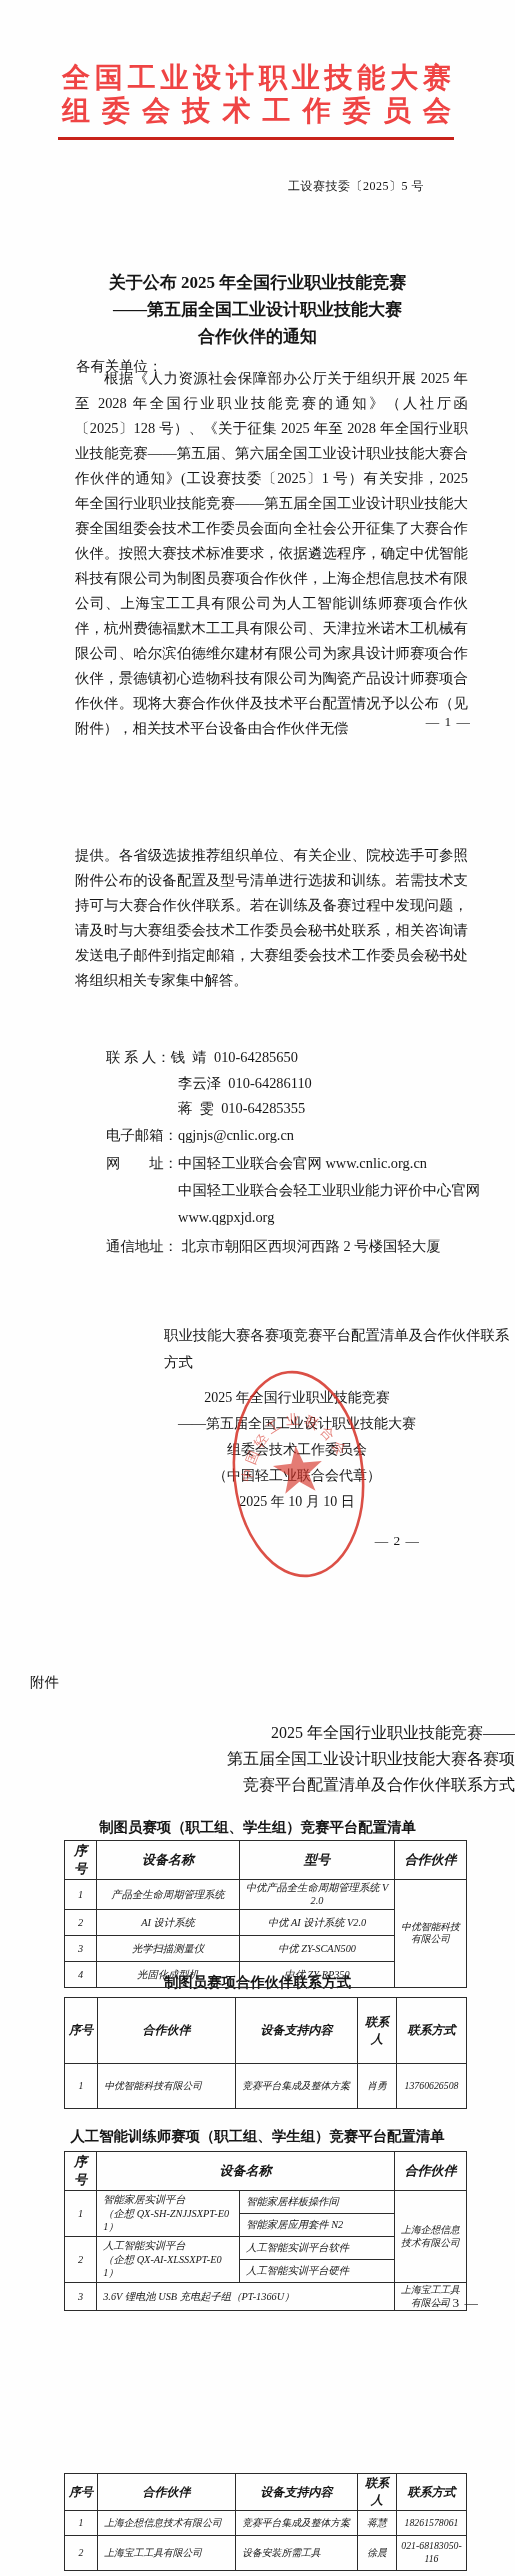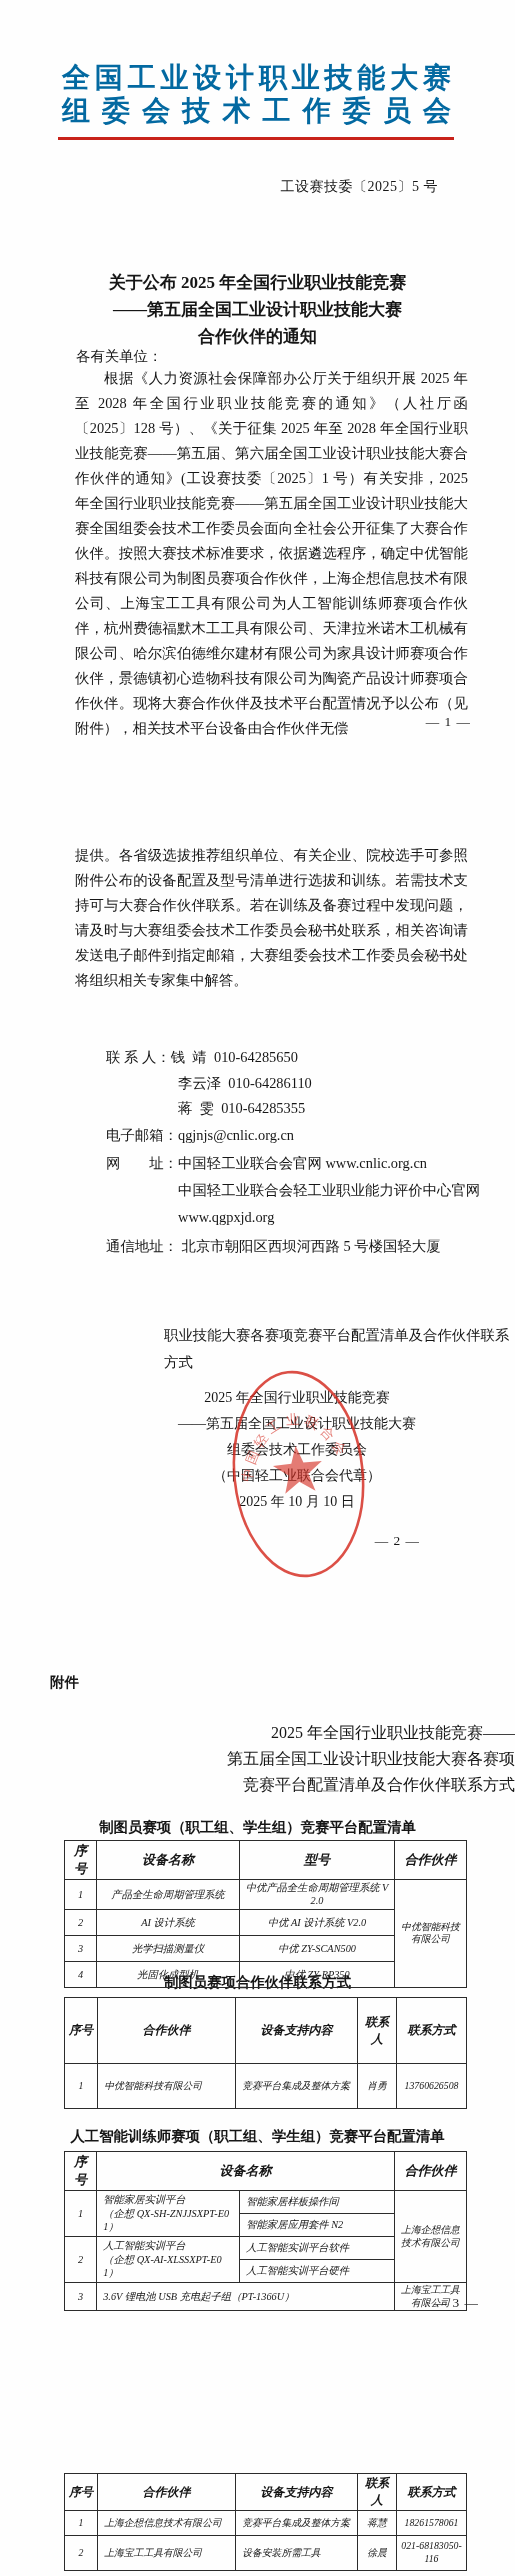--- a/index.html
+++ b/index.html
@@ -1,30 +1,30 @@
 <!DOCTYPE html>
 <html style="font-size:8.2px"><head>
 <meta charset="utf-8">
 <style>
   html,body{margin:0;padding:0;background:#ffffff;}
   .page{position:relative;width:515px;height:4000px;margin:0 auto;background:#fefefe;
         font-family:"Liberation Serif","DejaVu Serif",serif;color:#161616;overflow:hidden;}
   .abs{position:absolute;}
   
-  .org-line{left:62px;width:390px;font-size:28px;font-weight:900;color:#0369a1;
+  .org-line{left:62px;width:390px;font-size:28px;font-weight:900;color:#ef4444;
             text-align:justify;text-align-last:justify;letter-spacing:1px;line-height:33px;}
   .red-rule{left:58px;width:396px;height:3.1px;background:#c8221a;}
-  .doc-no{right:77px;font-size:14px;letter-spacing:0.5px;}
+  .doc-no{right:91px;font-size:12px;letter-spacing:0.5px;}
   
   .main-title{left:0;width:515px;text-align:center;font-size:17px;font-weight:bold;line-height:27px;}
   .body-par{left:75px;width:393px;font-size:14.4px;line-height:25px;text-align:justify;}
   .indent2{text-indent:29px;}
   .bline{font-size:14.4px;line-height:18.5px;white-space:pre-wrap;}
   .footer{font-size:13.4px;letter-spacing:1px;}
-  .att-label{left:50px;font-size:14.4px;font-weight:bold;}
+  .att-label{left:30px;font-size:14.4px;}
   .att-title{left:0;width:515px;text-align:right;font-size:16px;font-weight:normal;line-height:26px;}
   .tbl-title{left:0;width:515px;text-align:center;font-size:14.4px;font-weight:bold;}
   .sig-block{left:162px;width:270px;text-align:center;font-size:14px;line-height:26px;}
   
   table.tbl{position:absolute;border-collapse:collapse;table-layout:fixed;background:transparent;font-style:italic;}
   .tbl th,.tbl td{border:1px solid #2b2b2b;vertical-align:middle;word-break:break-all;
                   white-space:pre-line;text-align:center;padding:1px 3.1px;}
   .tbl th{font-weight:bold;}
   .cfg th{font-size:13px;}
   .cfg td{font-size:10.3px;line-height:1.3;}
@@ -43,33 +43,33 @@
   <div class="abs org-line" style="top:94px">组委会技术工作委员会</div>
   <div class="abs red-rule" style="top:137px"></div>
   <div class="abs doc-no" style="top:178px">工设赛技委〔2025〕5 号</div>
 
   <div class="abs main-title" style="top:269px">
     <div>关于公布 2025 年全国行业职业技能竞赛</div>
     <div>——第五届全国工业设计职业技能大赛</div>
     <div>合作伙伴的通知</div>
   </div>
 
-  <div class="abs bline" style="left:76px;top:347px">各有关单位：</div>
+  <div class="abs bline" style="left:76px;top:357px">各有关单位：</div>
   <div class="abs body-par indent2" style="top:366px">根据《人力资源社会保障部办公厅关于组织开展 2025 年至 2028 年全国行业职业技能竞赛的通知》（人社厅函〔2025〕128 号）、《关于征集 2025 年至 2028 年全国行业职业技能竞赛——第五届、第六届全国工业设计职业技能大赛合作伙伴的通知》(工设赛技委〔2025〕1 号）有关安排，2025 年全国行业职业技能竞赛——第五届全国工业设计职业技能大赛全国组委会技术工作委员会面向全社会公开征集了大赛合作伙伴。按照大赛技术标准要求，依据遴选程序，确定中优智能科技有限公司为制图员赛项合作伙伴，上海企想信息技术有限公司、上海宝工工具有限公司为人工智能训练师赛项合作伙伴，杭州费德福默木工工具有限公司、天津拉米诺木工机械有限公司、哈尔滨伯德维尔建材有限公司为家具设计师赛项合作伙伴，景德镇初心造物科技有限公司为陶瓷产品设计师赛项合作伙伴。现将大赛合作伙伴及技术平台配置情况予以公布（见附件），相关技术平台设备由合作伙伴无偿</div>
   <div class="abs footer" style="top:714px;right:44px">— 1 —</div>
 
   <div class="abs body-par" style="top:843px">提供。各省级选拔推荐组织单位、有关企业、院校选手可参照附件公布的设备配置及型号清单进行选拔和训练。若需技术支持可与大赛合作伙伴联系。若在训练及备赛过程中发现问题，请及时与大赛组委会技术工作委员会秘书处联系，相关咨询请发送电子邮件到指定邮箱，大赛组委会技术工作委员会秘书处将组织相关专家集中解答。</div>
   <div class="abs bline" style="left:106px;top:1048px">联 系 人：钱  靖  010-64285650</div>
   <div class="abs bline" style="left:178px;top:1074px">李云泽  010-64286110</div>
   <div class="abs bline" style="left:178px;top:1099px">蒋  雯  010-64285355</div>
   <div class="abs bline" style="left:106px;top:1126px">电子邮箱：qgjnjs@cnlic.org.cn</div>
   <div class="abs bline" style="left:106px;top:1154px">网　　址：中国轻工业联合会官网 www.cnlic.org.cn</div>
   <div class="abs bline" style="left:178px;top:1181px">中国轻工业联合会轻工业职业能力评价中心官网</div>
   <div class="abs bline" style="left:178px;top:1208px">www.qgpxjd.org</div>
-  <div class="abs bline" style="left:106px;top:1237px">通信地址： 北京市朝阳区西坝河西路 5 号楼国轻大厦</div>
+  <div class="abs bline" style="left:106px;top:1237px">通信地址： 北京市朝阳区西坝河西路 2 号楼国轻大厦</div>
 
   <div class="abs bline" style="left:164px;top:1326px">职业技能大赛各赛项竞赛平台配置清单及合作伙伴联系</div>
   <div class="abs bline" style="left:164px;top:1353px">方式</div>
 
   <div class="abs sig-block" style="top:1385px">
     <div>2025 年全国行业职业技能竞赛</div>
     <div>——第五届全国工业设计职业技能大赛</div>
     <div>组委会技术工作委员会</div>
     <div>（中国轻工业联合会代章）</div>
     <div>2025 年 10 月 10 日</div>

